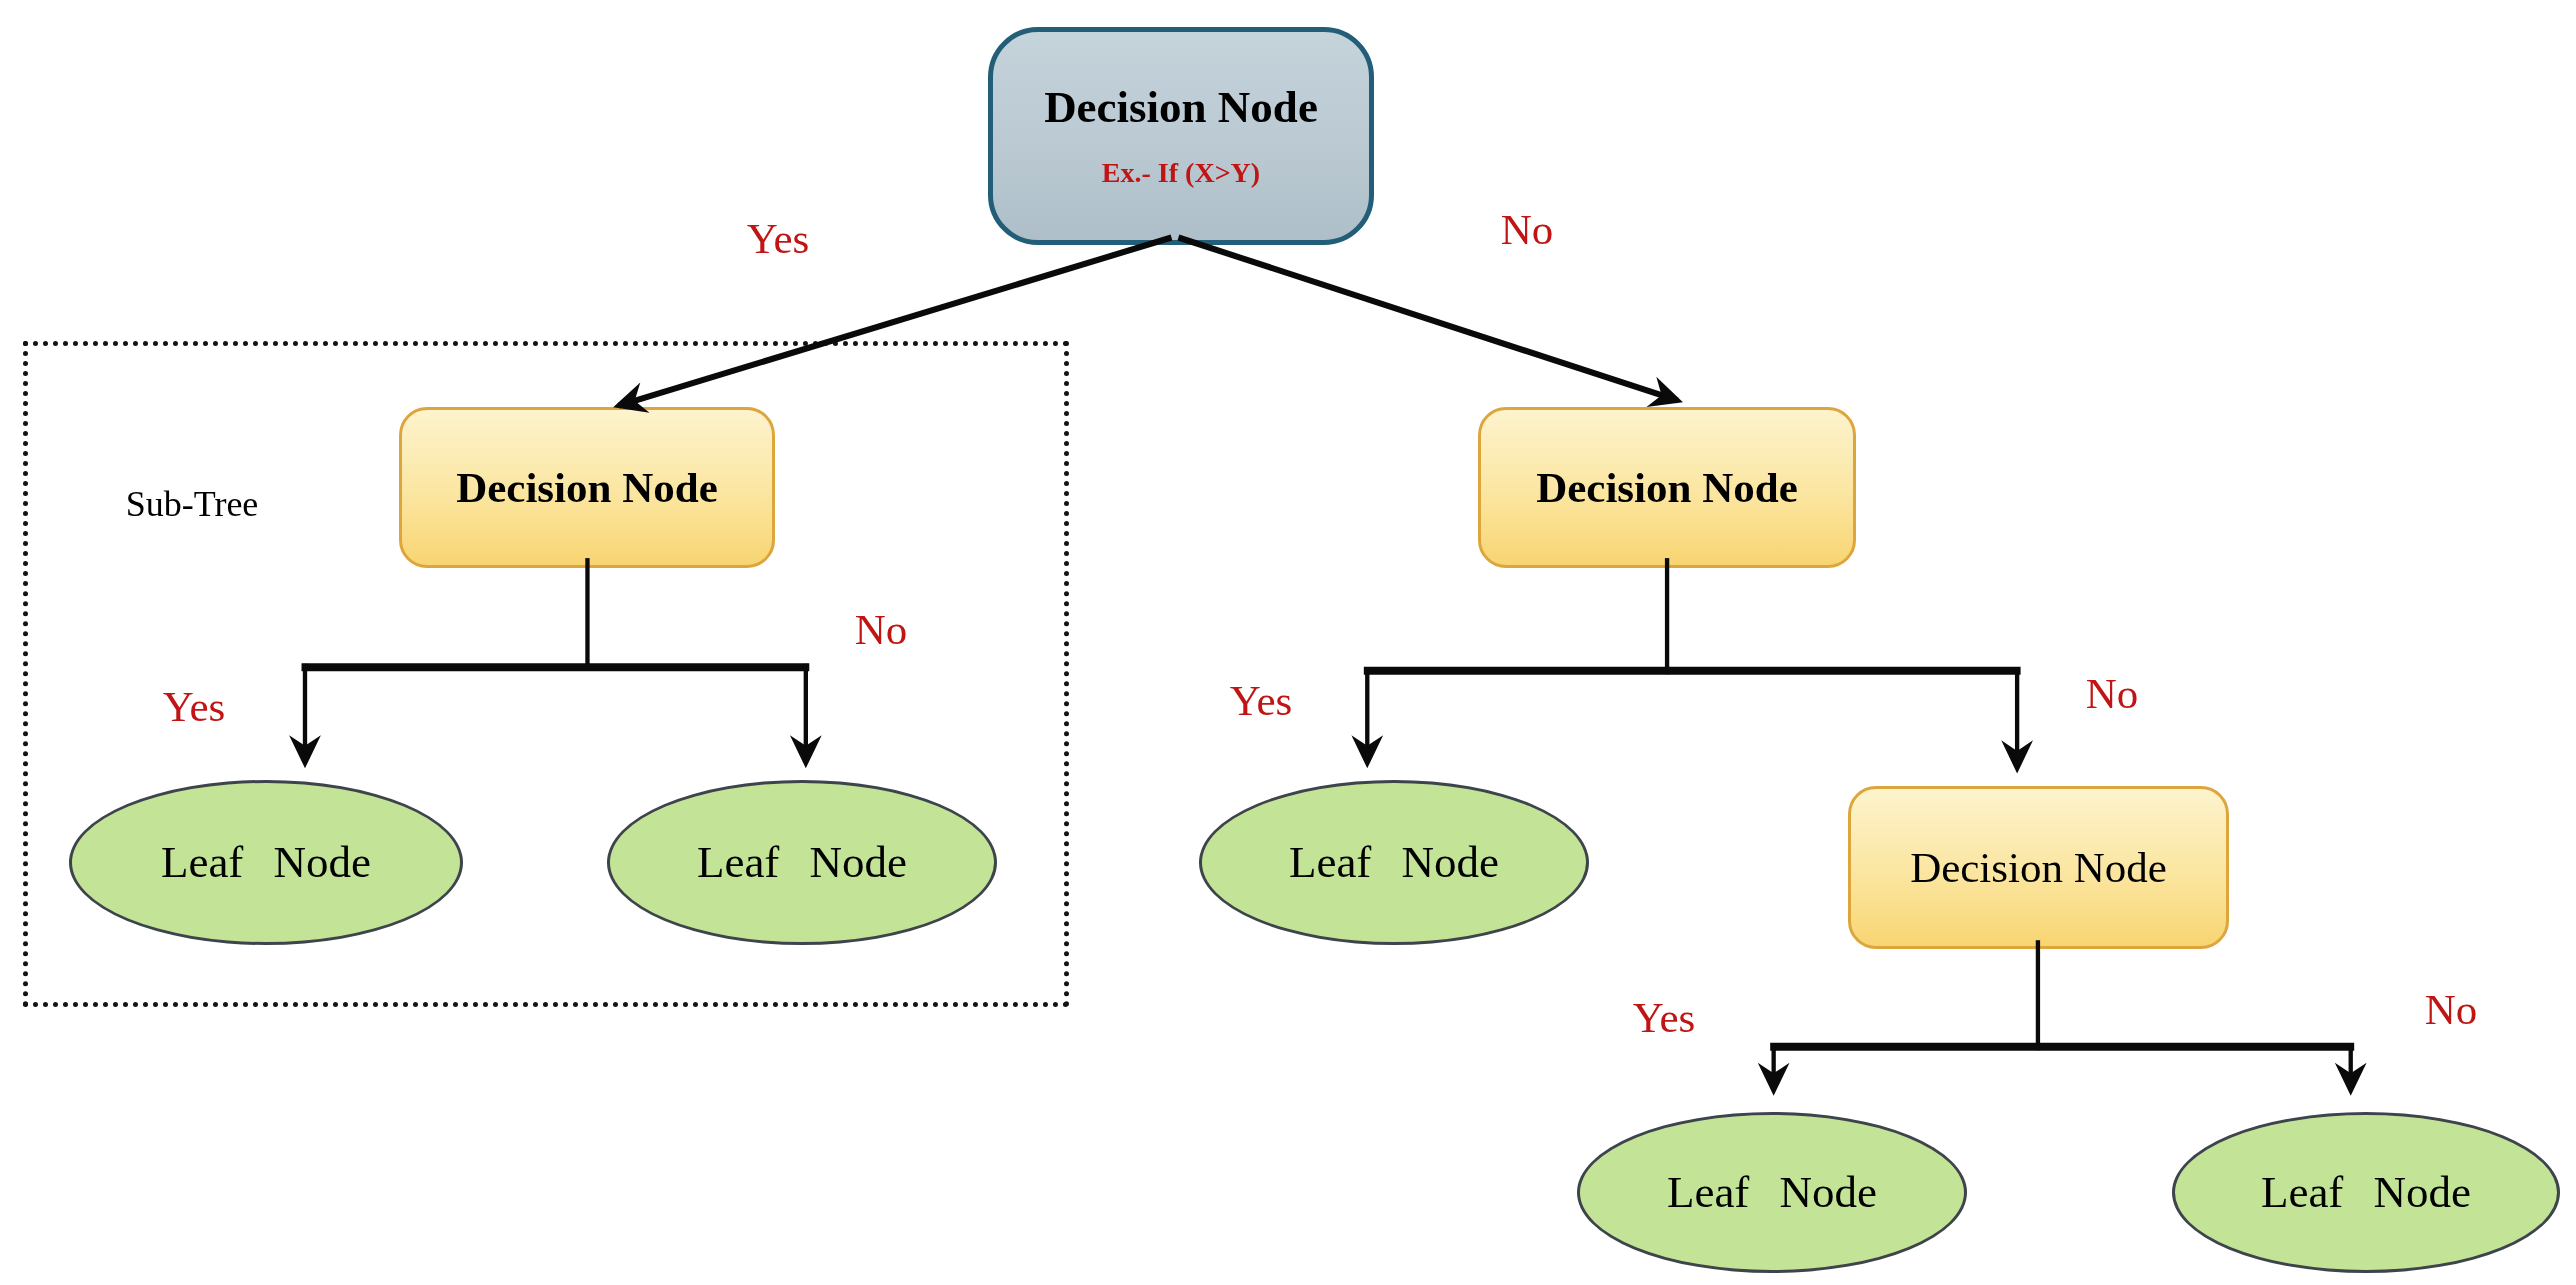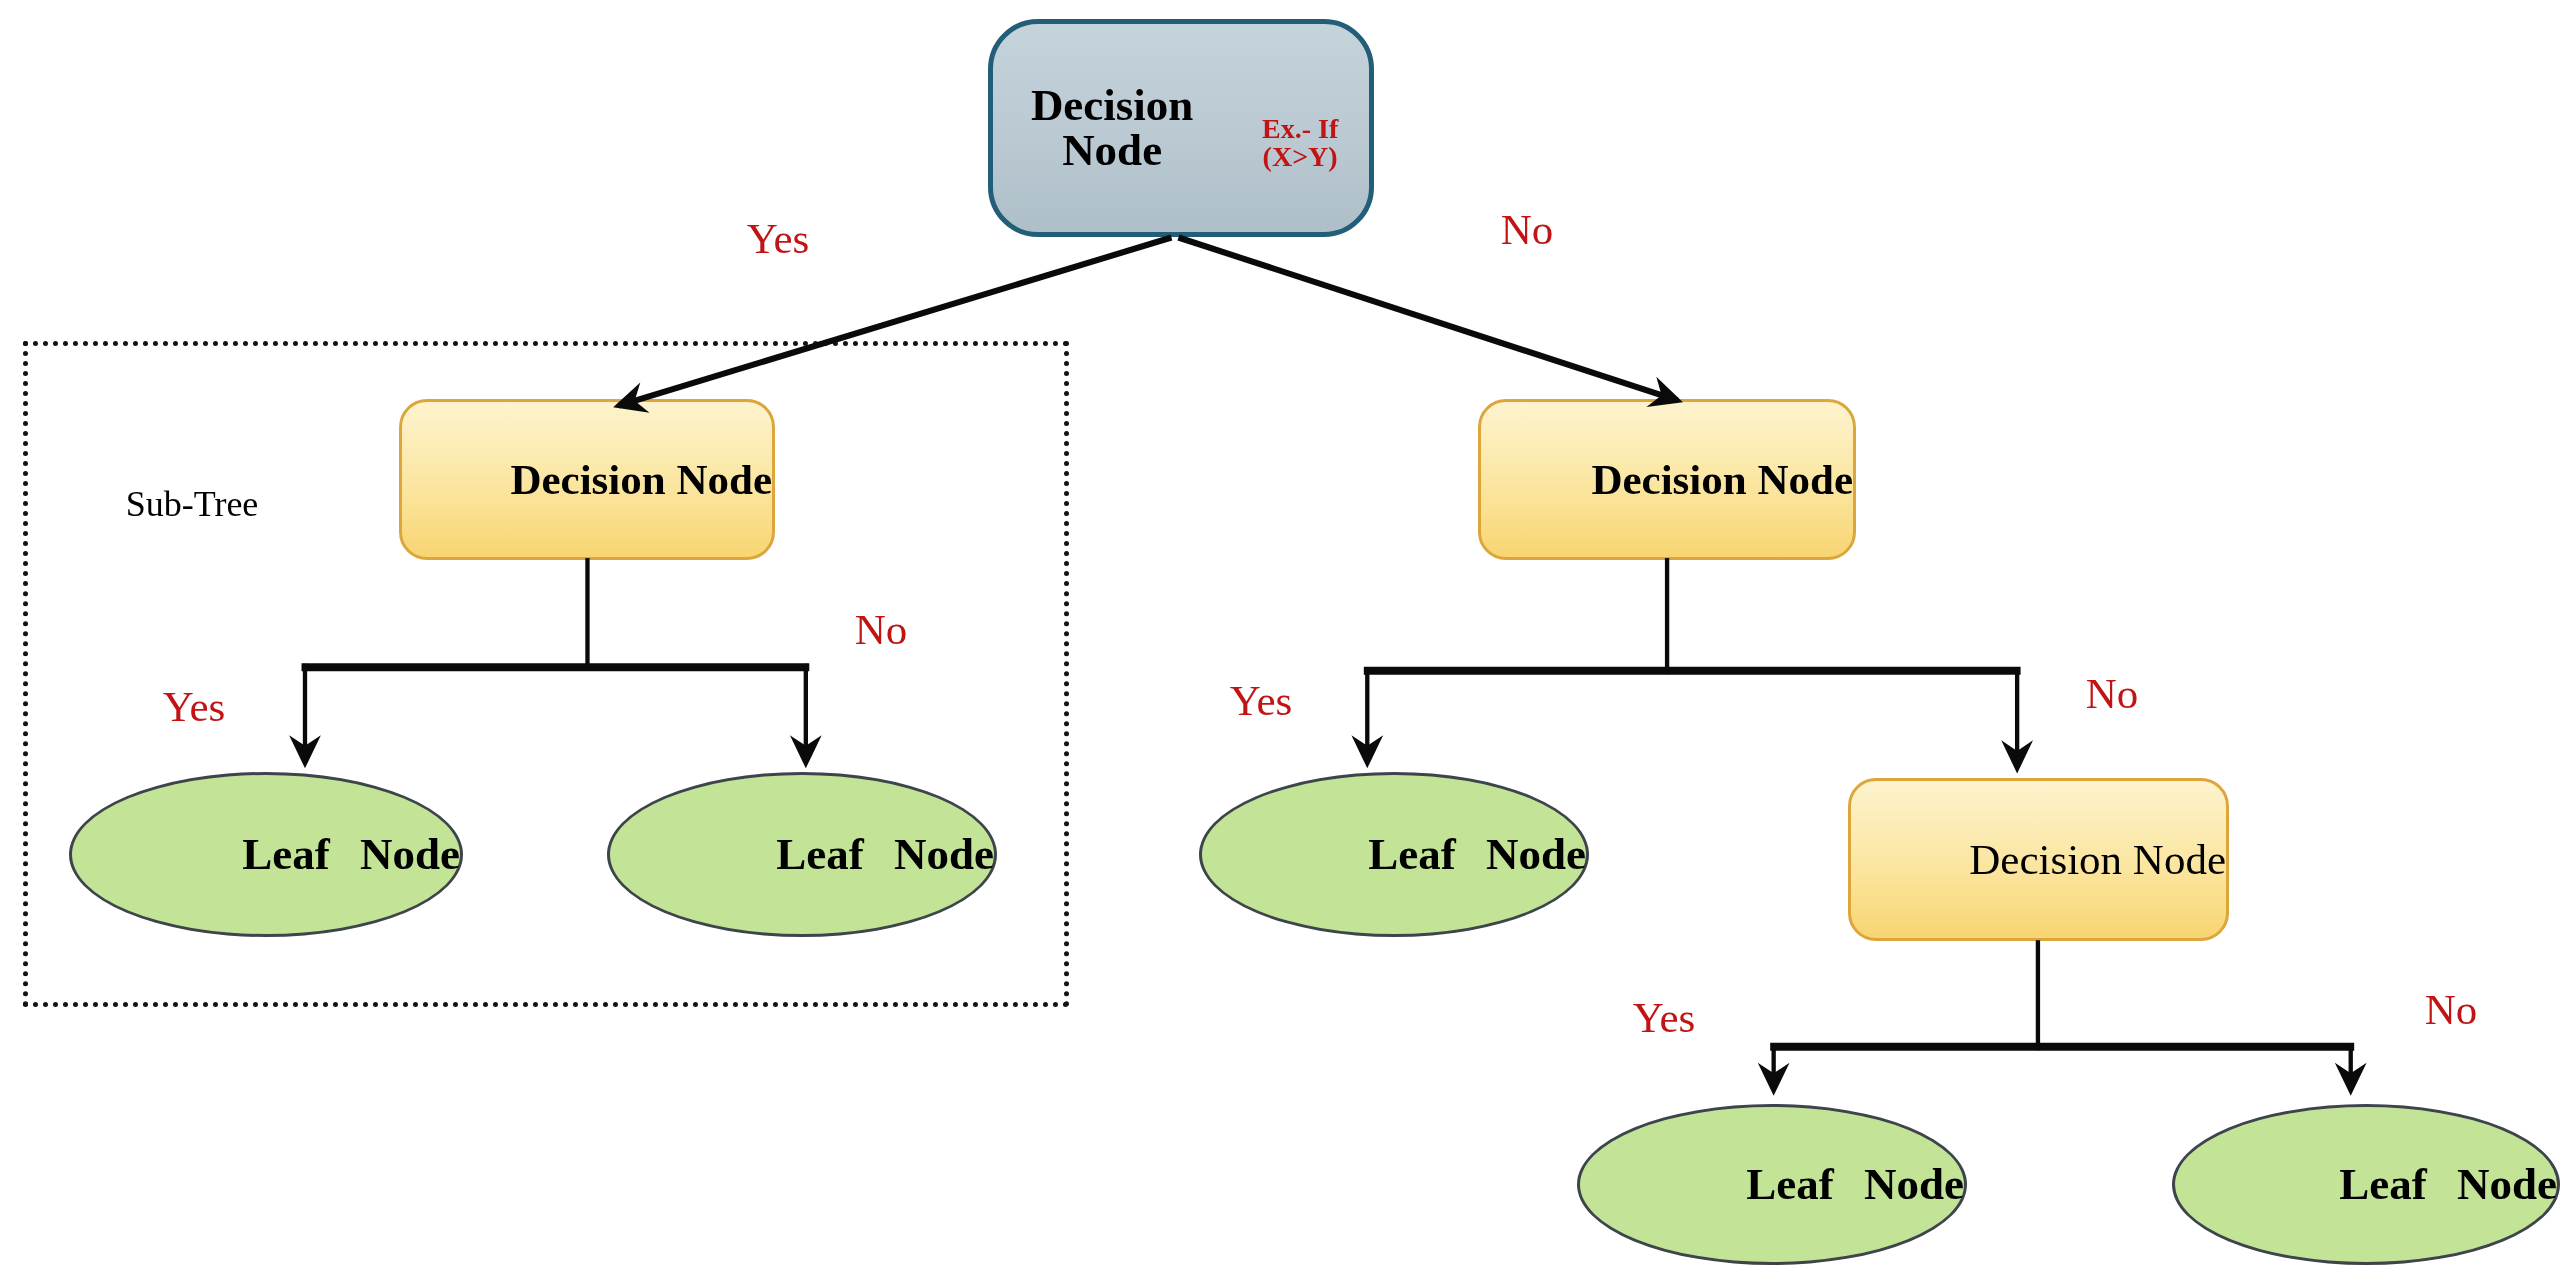--- a/index.html
+++ b/index.html
@@ -2,35 +2,35 @@
 <html style="--background: #ffffff; --root_fill: #bac9d2; --root_border: #235e78; --decision_fill_top: #fdf3cd; --decision_fill_bottom: #f8d572; --decision_border: #dda63d; --leaf_fill: #c3e497; --leaf_border: #3d444b; --edge_label_color: #c11414; --line_color: #0a0a0a; --text_color: #000000;font-size:14px"><head>
 <meta charset="utf-8">
 <style>
   html,body{margin:0;padding:0;background:#fff;}
   #canvas{position:relative;width:2576px;height:1286px;background:var(--background,#fff);overflow:hidden;
           font-family:"Liberation Serif","DejaVu Serif",serif;}
   
   #subtree-box{position:absolute;left:23.4px;top:341px;width:1036px;height:656px;
                border:5.2px dotted #141414;z-index:1;}
   #connector-layer{position:absolute;left:0;top:0;z-index:3;}
-  .node{position:absolute;display:flex;flex-direction:row;align-items:center;justify-content:flex-end;
-        text-align:center;z-index:2;box-sizing:border-box;}
+  .node{position:absolute;display:flex;flex-direction:column;align-items:center;justify-content:center;
+        text-align:center;z-index:2;box-sizing:border-box;margin-top:8px;}
   
   .root-node{background:linear-gradient(180deg,#c5d3db 0%,var(--root_fill,#bac9d2) 55%,#aebfc9 100%);
              border:5.2px solid var(--root_border,#235e78);border-radius:50px;}
   .root-title{font-weight:bold;font-size:45px;color:var(--text_color,#000);line-height:1.0;}
   .root-example{font-weight:bold;font-size:28px;color:var(--edge_label_color,#c11414);line-height:1.0;margin-top:29.5px;}
   
   .decision-node{background:linear-gradient(180deg,var(--decision_fill_top,#fdf3cd) 0%,#fbe7a4 50%,var(--decision_fill_bottom,#f8d572) 100%);
                  border:3.5px solid var(--decision_border,#dda63d);border-radius:28px;}
   .decision-label{font-weight:bold;font-size:43px;color:var(--text_color,#000);line-height:1;}
   .decision-label.regular{font-weight:normal;}
   
   .leaf-node{background:var(--leaf_fill,#c3e497);border:3.5px solid var(--leaf_border,#3d444b);border-radius:50%;}
-  .leaf-label{font-size:45px;color:var(--text_color,#000);word-spacing:19px;line-height:1;font-weight:bold;}
+  .leaf-label{font-size:45px;color:var(--text_color,#000);word-spacing:19px;line-height:1;}
   
   .edge-label{position:absolute;transform:translateX(-50%);font-size:43px;line-height:1;
               color:var(--edge_label_color,#c11414);z-index:4;white-space:nowrap;}
   #subtree-label{position:absolute;left:192px;top:483px;transform:translateX(-50%);
                  font-size:36px;color:var(--text_color,#000);z-index:2;white-space:nowrap;}
   line{stroke:var(--line_color,#0a0a0a);}
   #arrowhead path{fill:var(--line_color,#0a0a0a);}
 </style>
 </head>
 <body>

